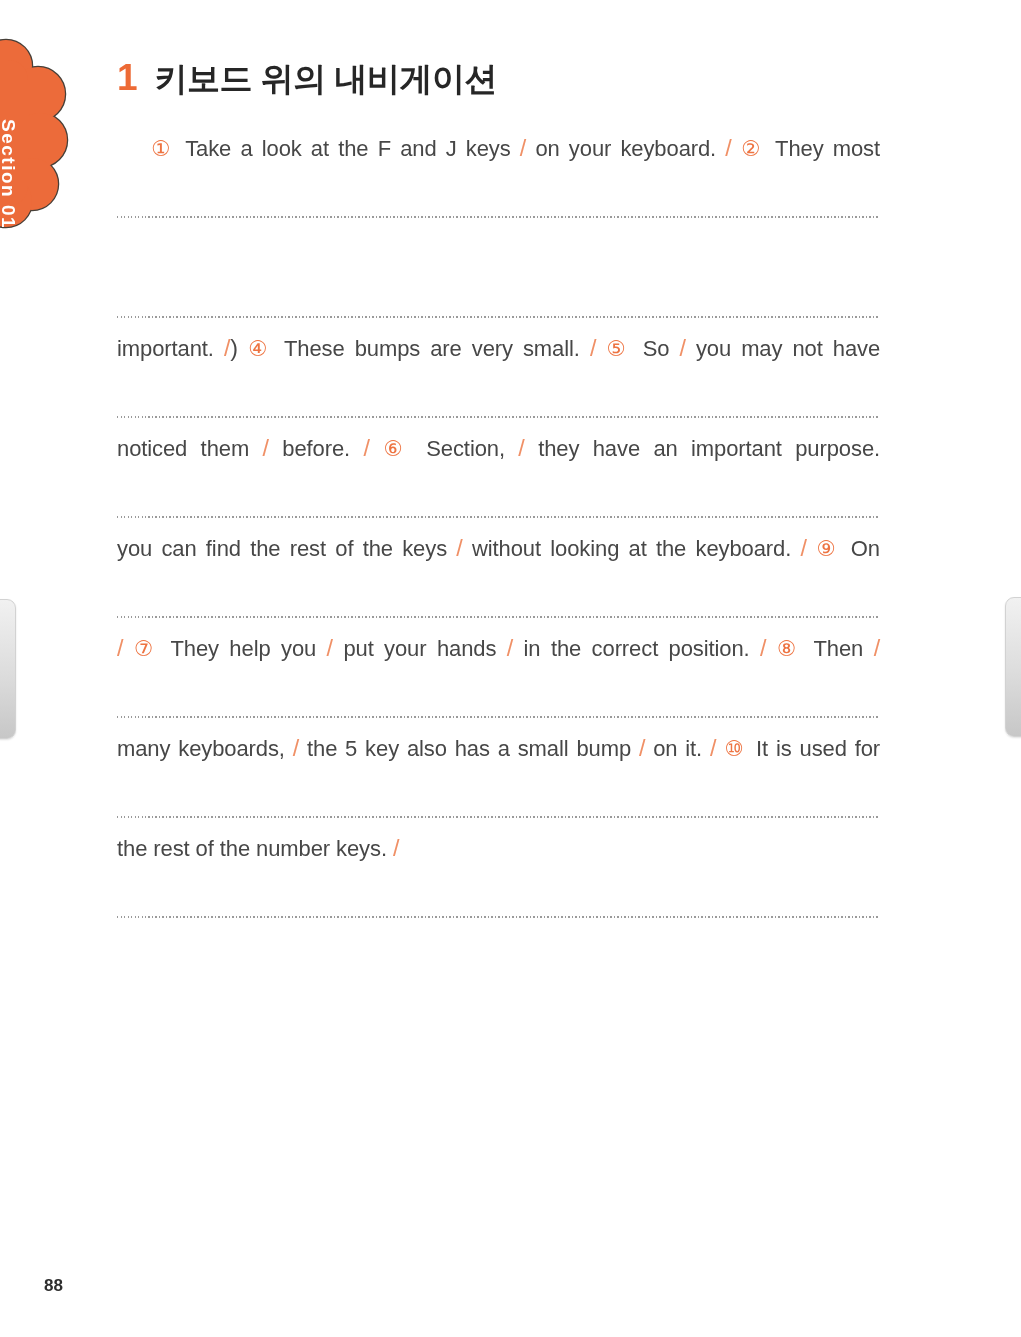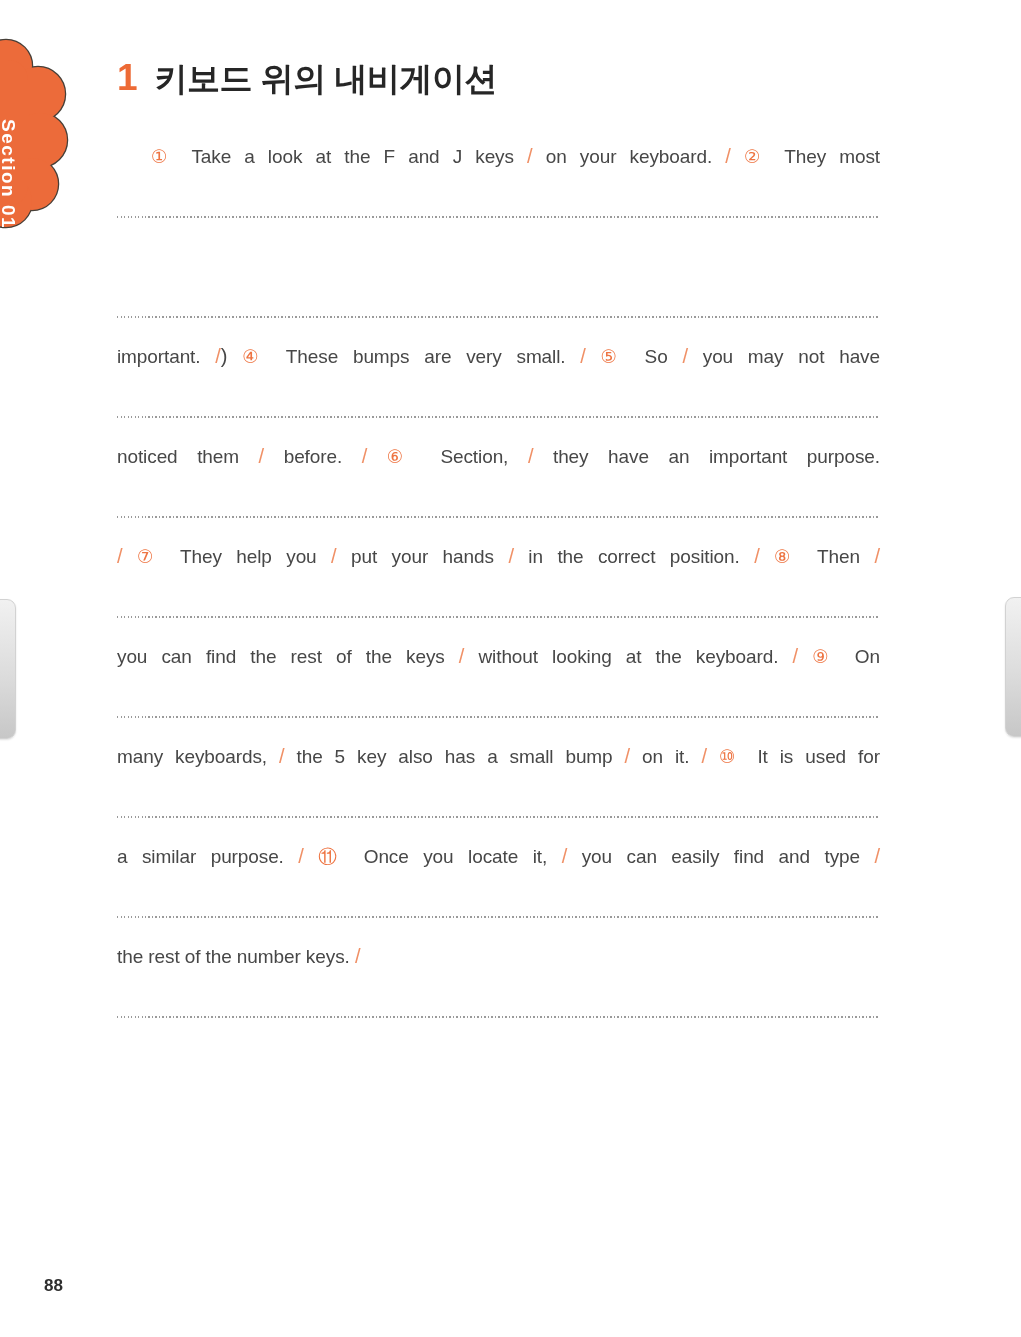--- a/index.html
+++ b/index.html
@@ -32,21 +32,21 @@
   }
   .title-text{
     color:#262626;font-size:33px;font-weight:700;letter-spacing:-0.5px;
     font-family:"Liberation Sans",sans-serif;
   }
 
   
   .passage{position:absolute;left:117px;top:130px;width:763px;}
   .row{position:relative;height:100px;}
   .pline{
-    margin:0;line-height:52px;font-size:19px;color:#474747;
+    margin:0;line-height:36px;font-size:22px;color:#474747;
     letter-spacing:-0.1px;
     text-align:justify;text-align-last:justify;
     white-space:nowrap;
   }
   .pline.no-just{text-align:right;text-align-last:left;}
   .pline.indent{text-indent:34px;}
   .word{color:#474747;}
   .slash{color:#f09066;font-size:1.06em;}
   .circ{
     color:#ee7442;font-family:"DejaVu Sans",sans-serif;
@@ -117,33 +117,29 @@
       </div>
       <div class="row">
         <div class="pline"><span class="word">important.</span> <span class="slash">/<span class="paren">)</span></span> <span class="circ">④</span> <span class="word">These bumps are very small.</span> <span class="slash">/</span> <span class="circ">⑤</span> <span class="word">So</span> <span class="slash">/</span> <span class="word">you may not have</span></div>
         <div class="dotline"></div>
       </div>
       <div class="row">
         <div class="pline"><span class="word">noticed them</span> <span class="slash">/</span> <span class="word">before.</span> <span class="slash">/</span> <span class="circ">⑥</span> <span class="word">Section,</span> <span class="slash">/</span> <span class="word">they have an important purpose.</span></div>
         <div class="dotline"></div>
       </div>
       <div class="row">
+        <div class="pline"><span class="word">you can find the rest of the keys</span> <span class="slash">/</span> <span class="word">without looking at the keyboard.</span> <span class="slash">/</span> <span class="circ">⑨</span> <span class="word">On</span></div>
+        <div class="dotline"></div>
+      </div>
+      <div class="row">
         <div class="pline"><span class="slash">/</span> <span class="circ">⑦</span> <span class="word">They help you</span> <span class="slash">/</span> <span class="word">put your hands</span> <span class="slash">/</span> <span class="word">in the correct position.</span> <span class="slash">/</span> <span class="circ">⑧</span> <span class="word">Then</span> <span class="slash">/</span></div>
         <div class="dotline"></div>
       </div>
       <div class="row">
-        <div class="pline"><span class="word">you can find the rest of the keys</span> <span class="slash">/</span> <span class="word">without looking at the keyboard.</span> <span class="slash">/</span> <span class="circ">⑨</span> <span class="word">On</span></div>
-        <div class="dotline"></div>
-      </div>
-      <div class="row">
         <div class="pline"><span class="word">many keyboards,</span> <span class="slash">/</span> <span class="word">the 5 key also has a small bump</span> <span class="slash">/</span> <span class="word">on it.</span> <span class="slash">/</span> <span class="circ">⑩</span> <span class="word">It is used for</span></div>
-        <div class="dotline"></div>
-      </div>
-      <div class="row">
-        <div class="pline"><span class="word">a similar purpose.</span> <span class="slash">/</span> <span class="circ">⑪</span> <span class="word">Once you locate it,</span> <span class="slash">/</span> <span class="word">you can easily find and type</span> <span class="slash">/</span></div>
         <div class="dotline"></div>
       </div>
       <div class="row">
         <div class="pline no-just"><span class="word">the rest of the number keys.</span> <span class="slash">/</span></div>
         <div class="dotline"></div>
       </div>
     </div>
 
   <div class="side-tab left"></div>
   <div class="side-tab right"></div>

